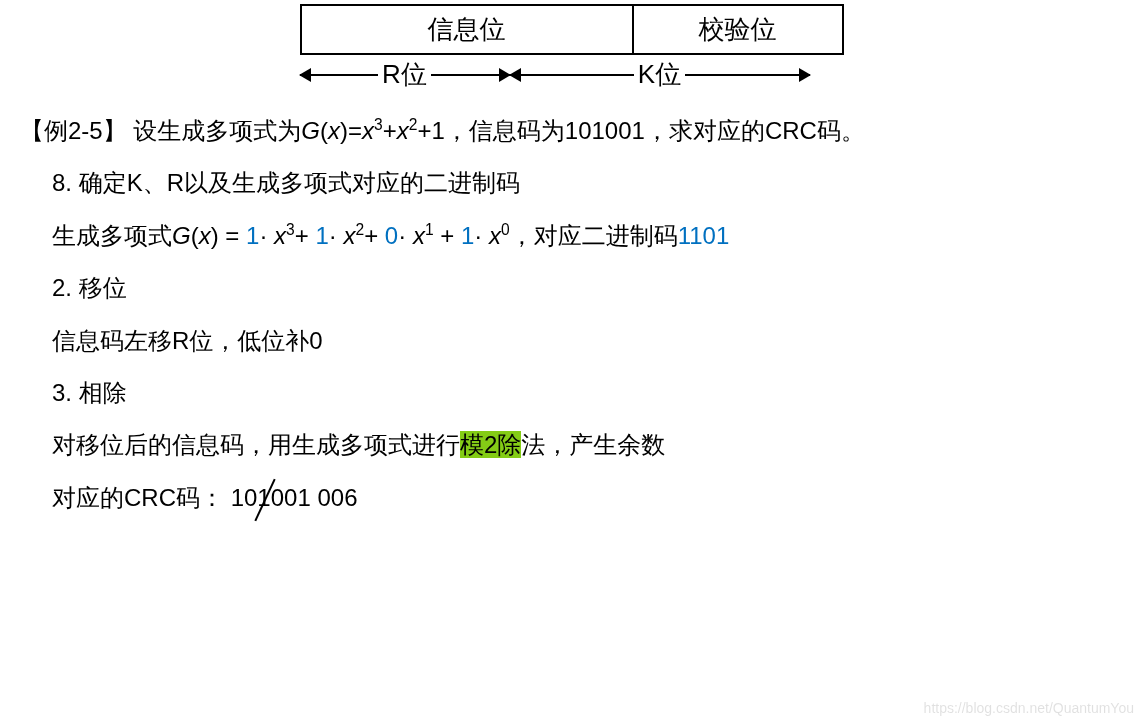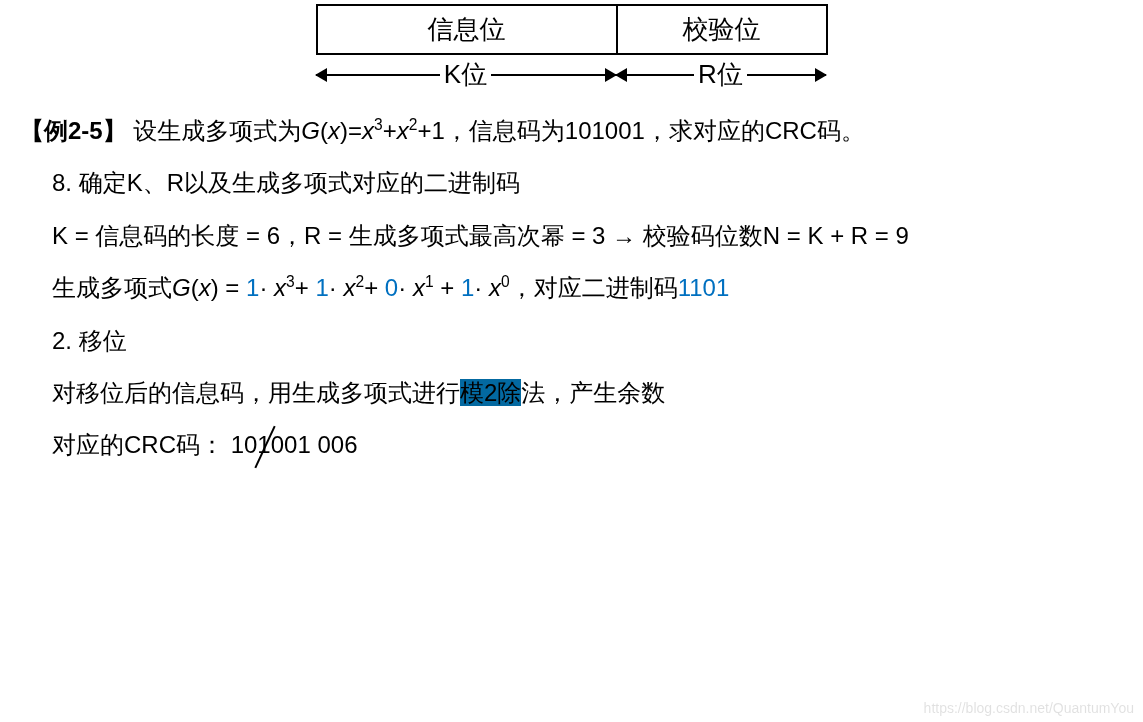--- a/index.html
+++ b/index.html
@@ -23,21 +23,21 @@
     }
     .diagram-table {
       border-collapse: collapse;
     }
     .diagram-table td {
       border: 2px solid #000;
       text-align: center;
       font-size: 26px;
       padding: 6px 0;
     }
-    .cell-info { width: 300px; }
+    .cell-info { width: 332px; }
     .cell-check { width: 210px; font-family: Liberation Mono, monospace; }
     .arrow-row {
       display: flex;
       margin-top: 2px;
     }
     .arrow-segment {
       display: flex;
       align-items: center;
       justify-content: center;
       font-size: 24px;
@@ -74,22 +74,22 @@
       white-space: nowrap;
       font-size: 26px;
     }
     .content p {
       margin: 10px 0 14px 0;
       line-height: 1.6;
     }
     .italic { font-style: italic; }
     .sup { font-size: 0.65em; vertical-align: super; }
     .blue { color: #0070C0; }
-    .highlight { background-color: #0369a1; }
-    .example-label { font-weight: bold; }
+    .highlight { background-color: #84cc16; }
+    .example-label { font-weight: normal; }
     .sub-indent { padding-left: 32px; }
     .watermark {
       position: absolute;
       bottom: 6px;
       right: 9px;
       font-size: 14px;
       color: rgba(0,0,0,0.12);
       font-family: Arial, sans-serif;
     }
     .strike-wrap { position: relative; display: inline-block; }
@@ -111,51 +111,52 @@
   <div class="diagram">
     <table class="diagram-table">
       <tbody>
           <tr>
         <td class="cell-info">信息位</td>
         <td class="cell-check">校验位</td>
       </tr>
     </tbody>
       </table>
     <div class="arrow-row">
+      <div class="arrow-segment seg-r">
+        <div class="arrow-line left"></div>
+        <span class="arrow-label">R位</span>
+        <div class="arrow-line right"></div>
+      </div>
       <div class="arrow-segment seg-k">
         <div class="arrow-line left"></div>
         <span class="arrow-label">K位</span>
-        <div class="arrow-line right"></div>
-      </div>
-      <div class="arrow-segment seg-r">
-        <div class="arrow-line left"></div>
-        <span class="arrow-label">R位</span>
         <div class="arrow-line right"></div>
       </div>
     </div>
   </div>
 </div>
 
 <div class="content">
 
   <p>
     <span class="example-label">【例2-5】</span><span> 设生成多项式为</span><span class="italic">G</span><span>(</span><span class="italic">x</span><span>)</span><span>=</span><span class="italic">x</span><span class="sup">3</span><span>+</span><span class="italic">x</span><span class="sup">2</span><span>+1</span><span>，信息码为101001，求对应的CRC码。</span>
   </p>
 
   <p class="sub-indent">8.   确定K、R以及生成多项式对应的二进制码</p>
 
-  <p class="sub-indent">K = 信息码的长度 = 6，R = 生成多项式最高次幂 = 3  → 校验码位数N = K + R = 9</p>
 
   <p class="sub-indent">
     <span>生成多项式</span><span class="italic">G</span><span>(</span><span class="italic">x</span><span>)</span><span> = </span><span class="blue">1</span><span>· </span><span class="italic">x</span><span class="sup">3</span><span>+ </span><span class="blue">1</span><span>· </span><span class="italic">x</span><span class="sup">2</span><span>+ </span><span class="blue">0</span><span>· </span><span class="italic">x</span><span class="sup">1</span><span> + </span><span class="blue">1</span><span>· </span><span class="italic">x</span><span class="sup">0</span><span>，对应二进制码</span><span class="blue">1101</span>
   </p>
 
   <p class="sub-indent">2. 移位</p>
 
+  <p class="sub-indent">信息码左移R位，低位补0</p>
 
+  <p class="sub-indent">3. 相除</p>
 
   <p class="sub-indent">
     <span>对移位后的信息码，用生成多项式进行</span><span class="highlight">模2除</span><span>法，产生余数</span>
   </p>
 
   <p class="sub-indent">
     <span>对应的CRC码：  10</span><span class="strike-wrap"><span>1</span><span class="strike-mark"></span></span><span>001 006</span>
   </p>
 
 

